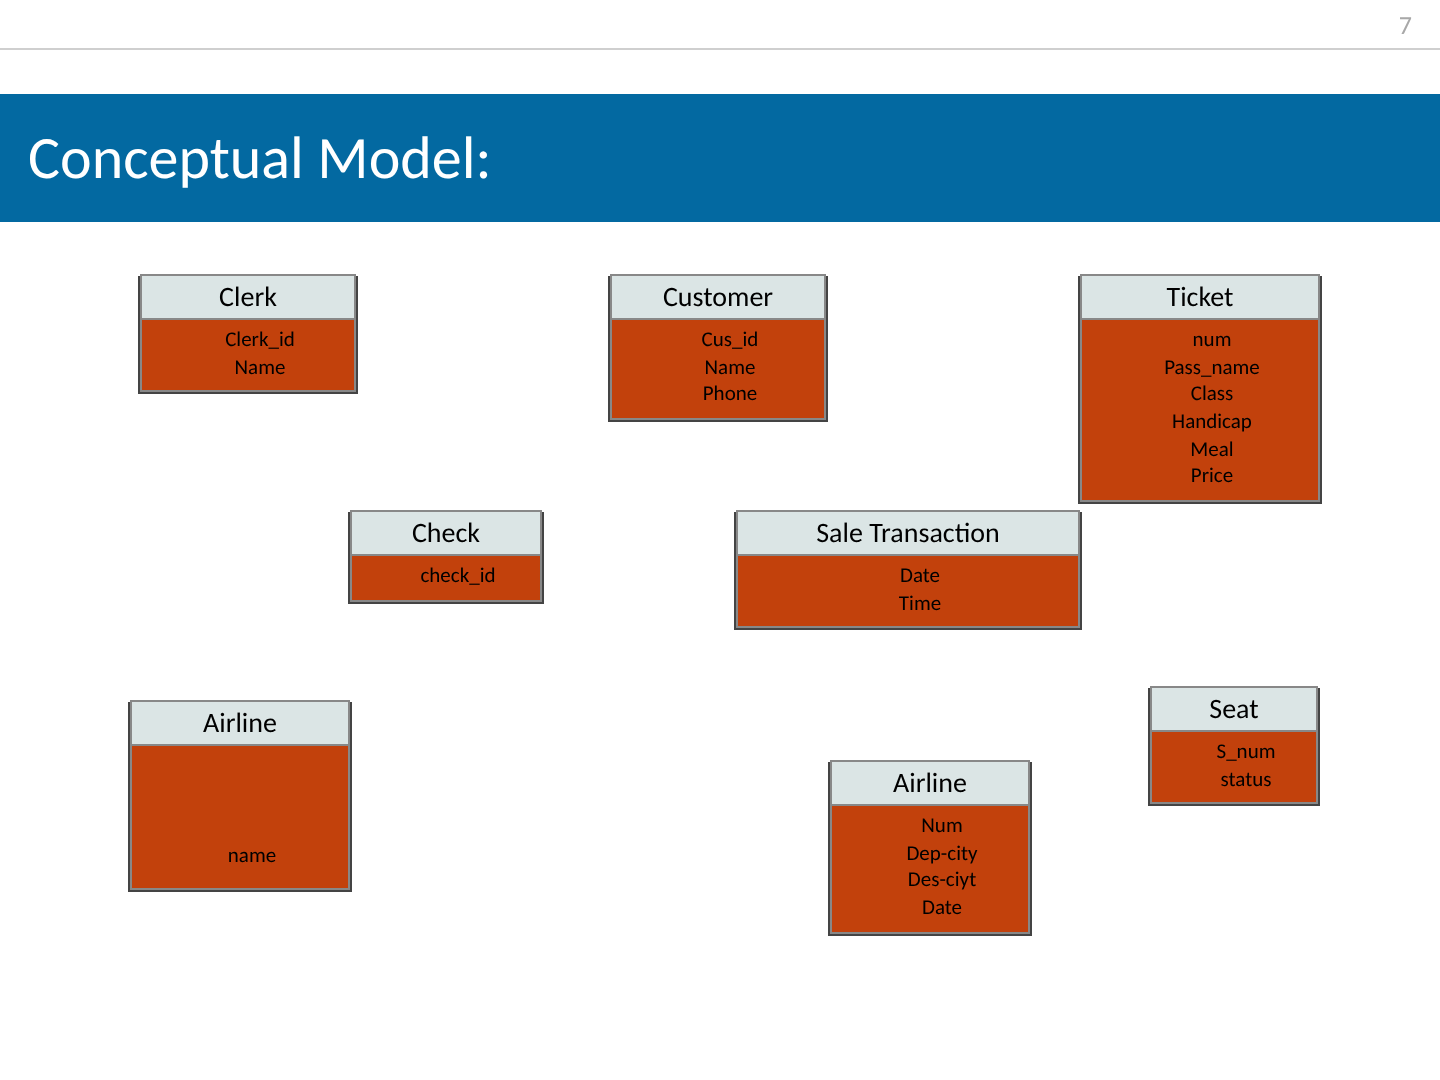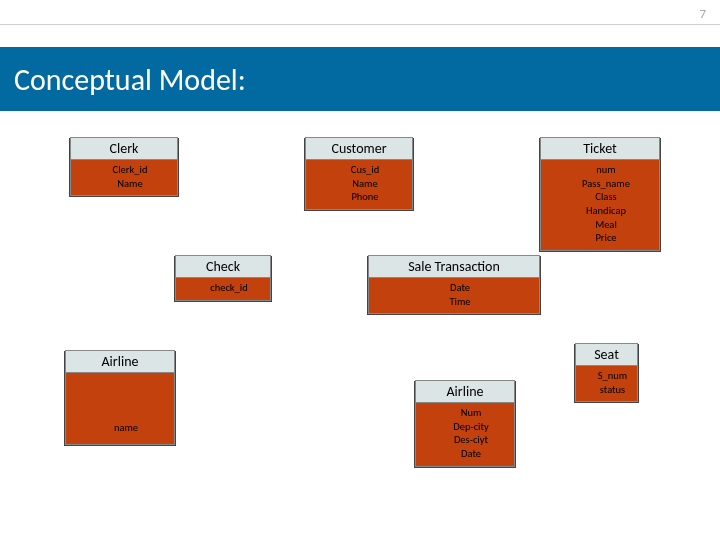--- a/index.html
+++ b/index.html
@@ -69,21 +69,21 @@
     box-shadow: 1px 1px 0 #444, -1px 1px 0 #444;
     font-size: 10.5px;
     line-height: 1.3;
     padding: 3px 0 5px 12px;
     min-height: 16px;
   }
   .attr { display: block; }
   
   #e-ticket { width: 120px; }
   #e-ticket .ebody { min-height: 78px; }
-  #e-seat { width: 63px; }
+  #e-seat { width: 84px; }
   #e-flight { width: 100px; }
   #e-airline { width: 110px; }
   #e-airline .ebody { min-height: 72px; }
   #e-sale { width: 172px; }
   #e-check { width: 96px; }
 </style>
 </head>
 <body>
 
 <div class="page-number">7</div>

